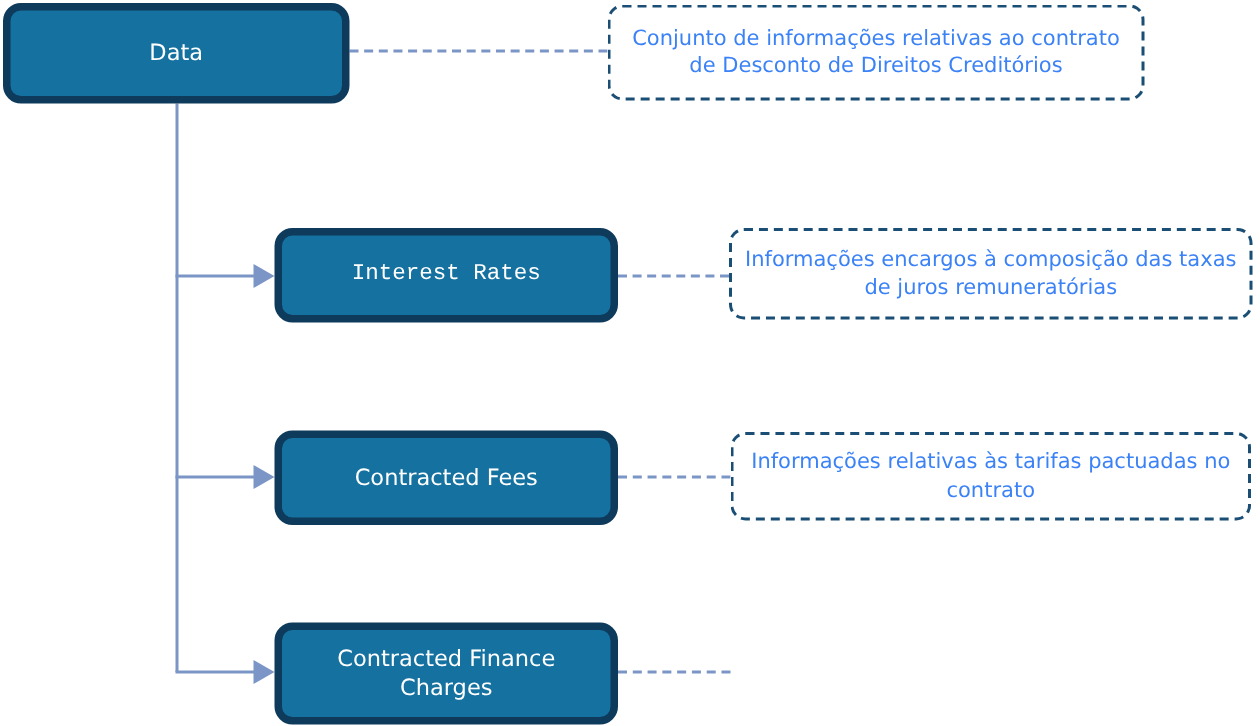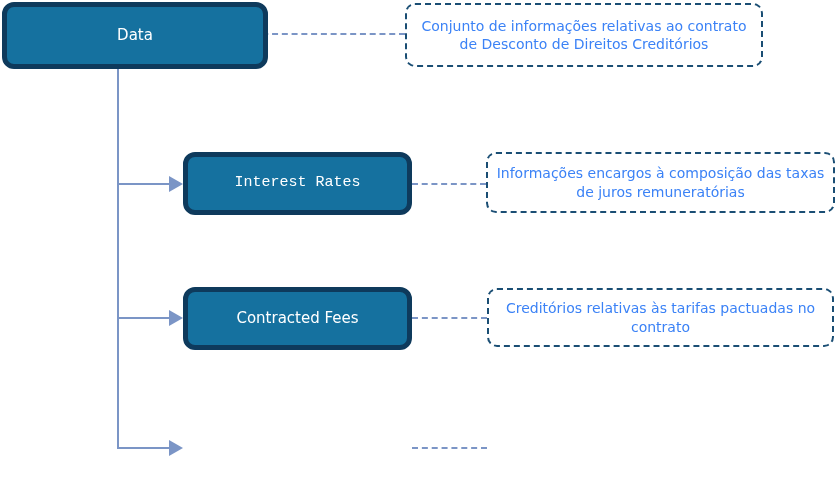--- a/index.html
+++ b/index.html
@@ -24,21 +24,21 @@
     border-radius: 12px;
     color: #ffffff;
     display: flex;
     align-items: center;
     justify-content: center;
     text-align: center;
     font-size: 15px;
     line-height: 1.25;
     padding: 2px 10px;
   }
-  .node-data          { left: 2px;   top: 2px;   width: 266px; height: 67px; }
+  .node-data          { left: 2px;   top: 2px;   width: 231px; height: 67px; }
   .node-interest      { left: 183px; top: 152px; width: 229px; height: 63px; font-family: Liberation Mono, monospace; }
   .node-fees          { left: 183px; top: 287px; width: 229px; height: 63px; }
   .node-finance       { left: 183px; top: 415px; width: 229px; height: 68px; }
 
   
   .desc {
     position: absolute;
     box-sizing: border-box;
     border: 2px dashed #1A4E74;
     border-radius: 10px;
@@ -111,24 +111,27 @@
 
   <div class="node node-data">
     <span>Data</span>
   </div>
   <div class="node node-interest">
     <span>Interest Rates</span>
   </div>
   <div class="node node-fees">
     <span>Contracted Fees</span>
   </div>
+  <div class="node node-finance">
+    <span>Contracted Finance Charges</span>
+  </div>
 
   <div class="desc desc-data">
     <span>Conjunto de informações relativas ao contrato de Desconto de Direitos Creditórios</span>
   </div>
   <div class="desc desc-interest">
     <span>Informações encargos à composição das taxas de juros remuneratórias</span>
   </div>
   <div class="desc desc-fees">
-    <span>Creditórios relativas às tarifas pactuadas no contrato</span>
+    <span>Informações relativas às tarifas pactuadas no contrato</span>
   </div>
 
 </div>
 
 </body></html>

